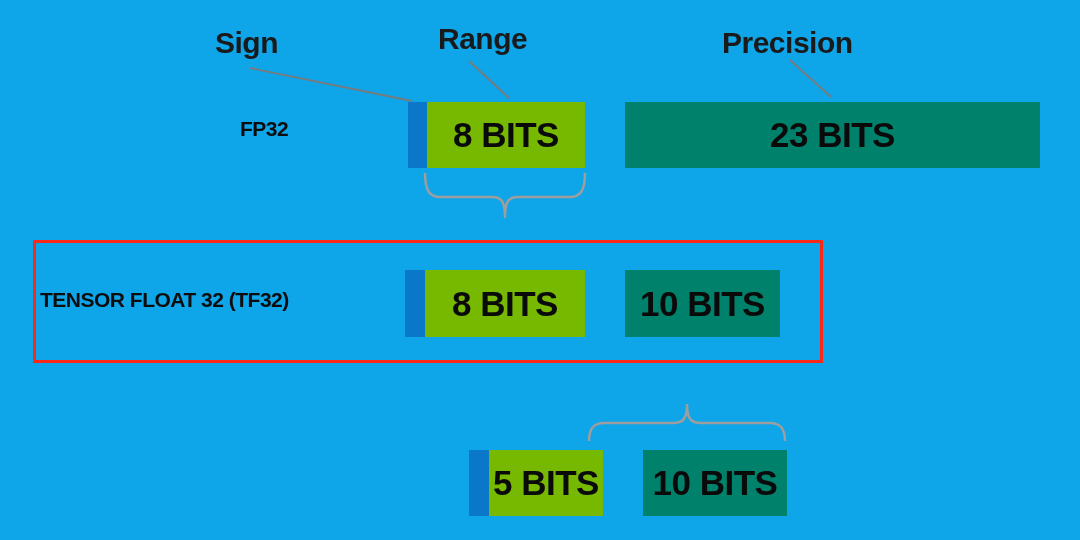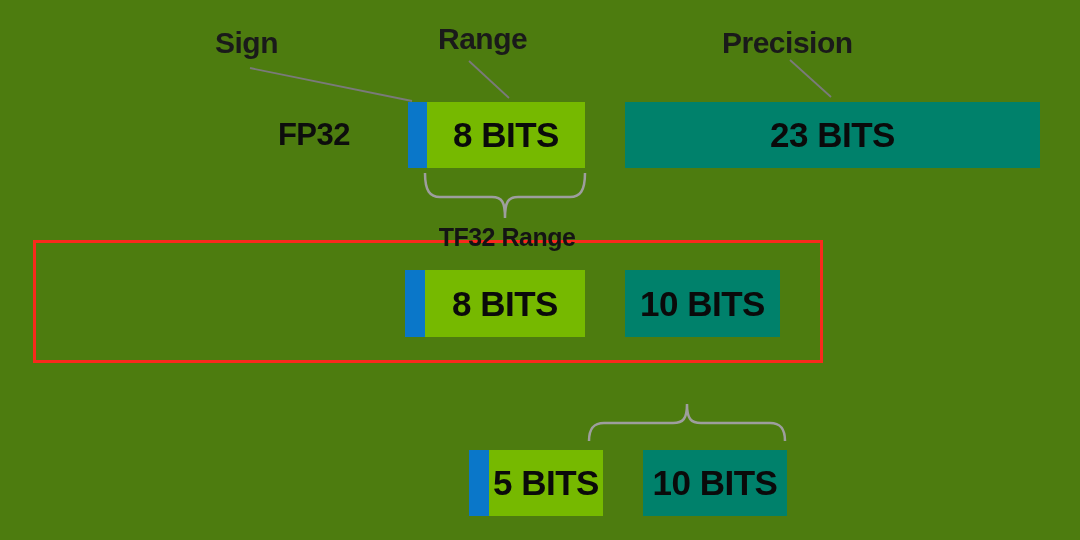--- a/index.html
+++ b/index.html
@@ -1,31 +1,31 @@
 <!DOCTYPE html>
 <html><head>
 <meta charset="utf-8">
 <style>
   html,body{margin:0;padding:0;background:#ffffff;}
   .canvas{
-    position:relative;width:1080px;height:540px;background:#4d7c0f;
+    position:relative;width:1080px;height:540px;background:#0ea5e9;
     overflow:hidden;font-family:"Liberation Sans",sans-serif;color:#111;
   }
   .overlay{position:absolute;left:0;top:0;width:1080px;height:540px;z-index:2;pointer-events:none;}
   .highlight-box{
     position:absolute;left:33px;top:240px;width:784px;height:117px;
     border:3px solid #fa291c;z-index:1;background:transparent;
   }
   .callout{
     position:absolute;font-size:30px;font-weight:600;color:#1a1a1a;
     white-space:nowrap;z-index:3;letter-spacing:-0.5px;
   }
   .rowlabel{
-    position:absolute;font-size:31px;font-weight:700;color:#0d0d0d;
-    white-space:nowrap;text-align:center;z-index:3;letter-spacing:-0.5px;
+    position:absolute;font-size:21px;font-weight:700;color:#0d0d0d;
+    white-space:nowrap;text-align:left;z-index:3;letter-spacing:-0.5px;
   }
   .bar{position:absolute;display:flex;z-index:2;}
   .seg{height:100%;display:flex;align-items:center;justify-content:center;}
   .seg-sign{background:#0a77c9;}
   .seg-range{background:#76b900;}
   .seg-precision{background:#00816b;margin-left:40px;}
   .seglabel{
     font-size:35px;font-weight:700;color:#0a0a0a;white-space:nowrap;letter-spacing:-0.5px;
   }
   .annotation{
@@ -54,22 +54,22 @@
   <div class="callout" style="left:722px;top:26px">Precision</div>
   <div class="callout" style="left:438px;top:22px">Range</div>
 
   <div class="rowlabel" style="left:240px;top:117px;width:148px">FP32</div>
   <div class="bar" style="left:408px;top:102px;width:632px;height:66px">
     <div class="seg seg-sign" style="width:19px"></div>
     <div class="seg seg-range seglabel" style="width:158px">8 BITS</div>
     <div class="seg seg-precision seglabel" style="flex:1">23 BITS</div>
   </div>
 
-  <div class="annotation" style="left:427px;top:223px;width:160px">TF32 Range</div>
 
+  <div class="rowlabel" style="left:40px;top:288px;width:340px">TENSOR FLOAT 32 (TF32)</div>
   <div class="bar" style="left:405px;top:270px;width:375px;height:67px">
     <div class="seg seg-sign" style="width:20px"></div>
     <div class="seg seg-range seglabel" style="width:160px">8 BITS</div>
     <div class="seg seg-precision seglabel" style="flex:1">10 BITS</div>
   </div>
 
 
   <div class="bar" style="left:469px;top:450px;width:318px;height:66px">
     <div class="seg seg-sign" style="width:20px"></div>
     <div class="seg seg-range seglabel" style="width:114px">5 BITS</div>

